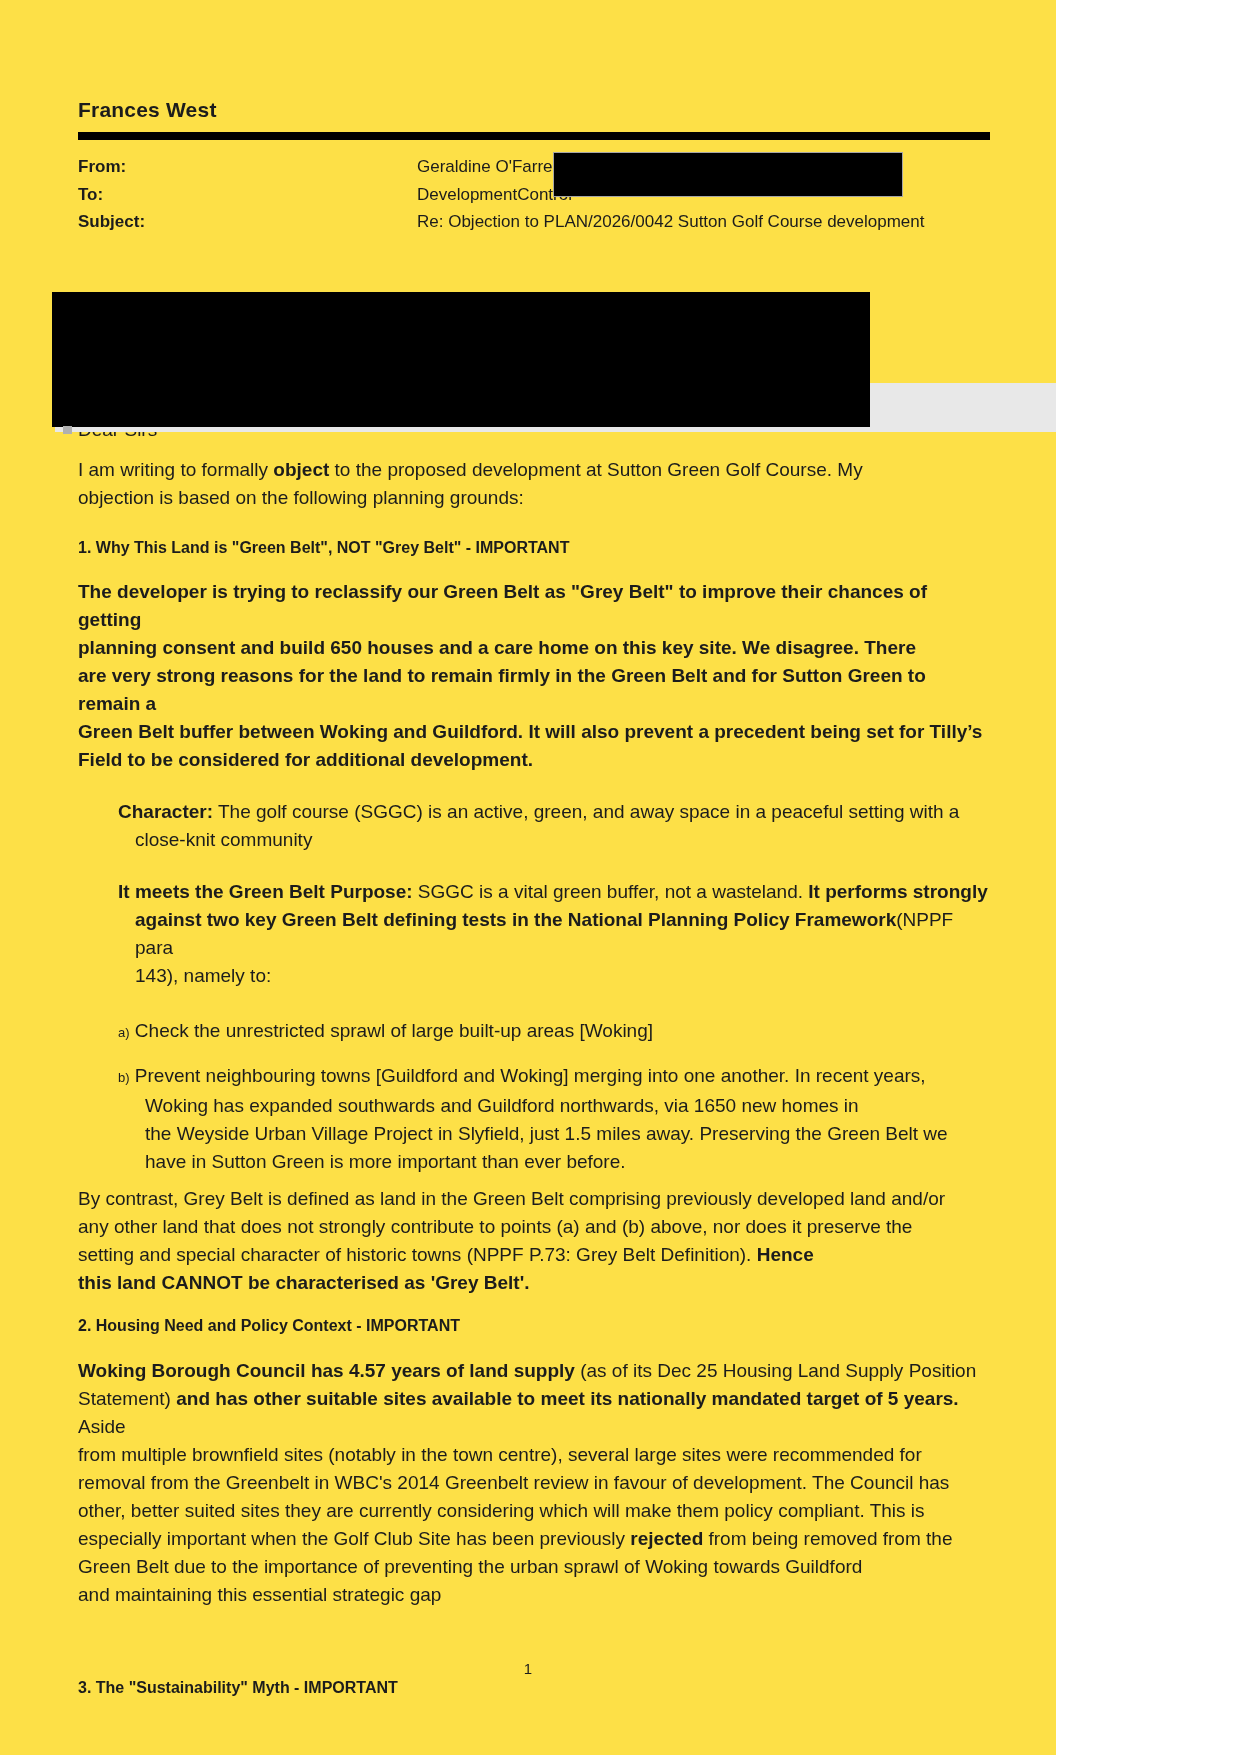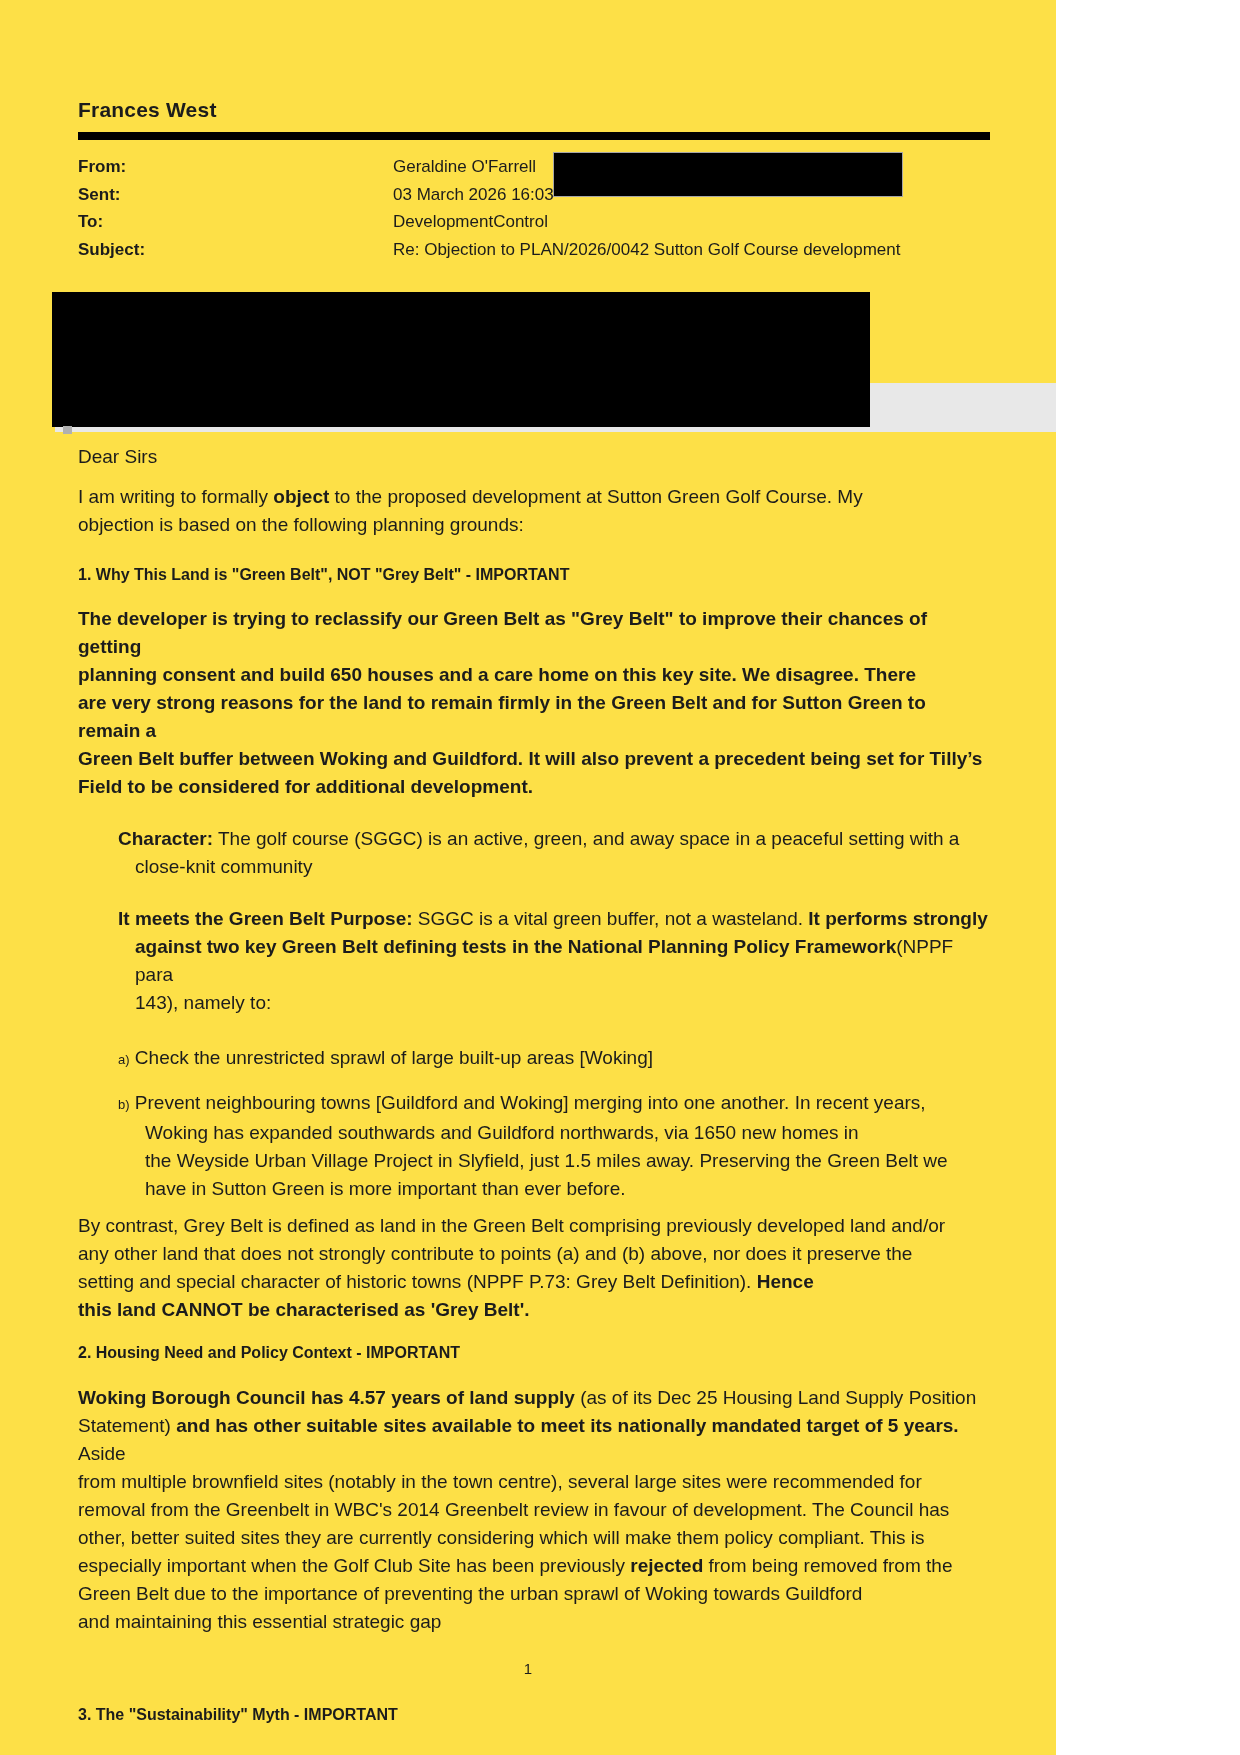--- a/index.html
+++ b/index.html
@@ -11,21 +11,21 @@
     font-family:Liberation Sans, sans-serif;
     color:#1c1c1c;
     overflow:hidden;
   }
   .content { padding:96px 66px 0 78px; }
 
   .owner { font-size:21px; font-weight:700; line-height:28px; letter-spacing:0.2px; }
   .rule  { height:8px; background:#000000; margin-top:8px; }
 
   .meta { margin-top:13px; font-size:17px; line-height:27.5px; }
-  .meta-row { display:grid; grid-template-columns:315px auto; }
+  .meta-row { display:grid; grid-template-columns:315px auto;gap:24px; }
   .meta-label { font-weight:700; }
   .meta-value { font-weight:400; }
 
   
   .graphics-zone { height:174px; }
   .redaction-email {
     position:absolute; left:553px; top:152px; width:350px; height:45px;
     background:#000000; border:1px solid #a6a6a6;
   }
   .highlight-band {
@@ -84,24 +84,20 @@
 
     <div class="owner">Frances West</div>
     <div class="rule"></div>
 
     <div class="meta">
       <div class="meta-row">
         <span class="meta-label">From:</span>
         <span class="meta-value">Geraldine O'Farrell</span>
       </div>
       <div class="meta-row">
-        <span class="meta-label">Sent:</span>
-        <span class="meta-value">03 March 2026 16:03</span>
-      </div>
-      <div class="meta-row">
         <span class="meta-label">To:</span>
         <span class="meta-value">DevelopmentControl</span>
       </div>
       <div class="meta-row">
         <span class="meta-label">Subject:</span>
         <span class="meta-value">Re: Objection to PLAN/2026/0042 Sutton Golf Course development</span>
       </div>
     </div>
 
     <div class="graphics-zone"></div>

